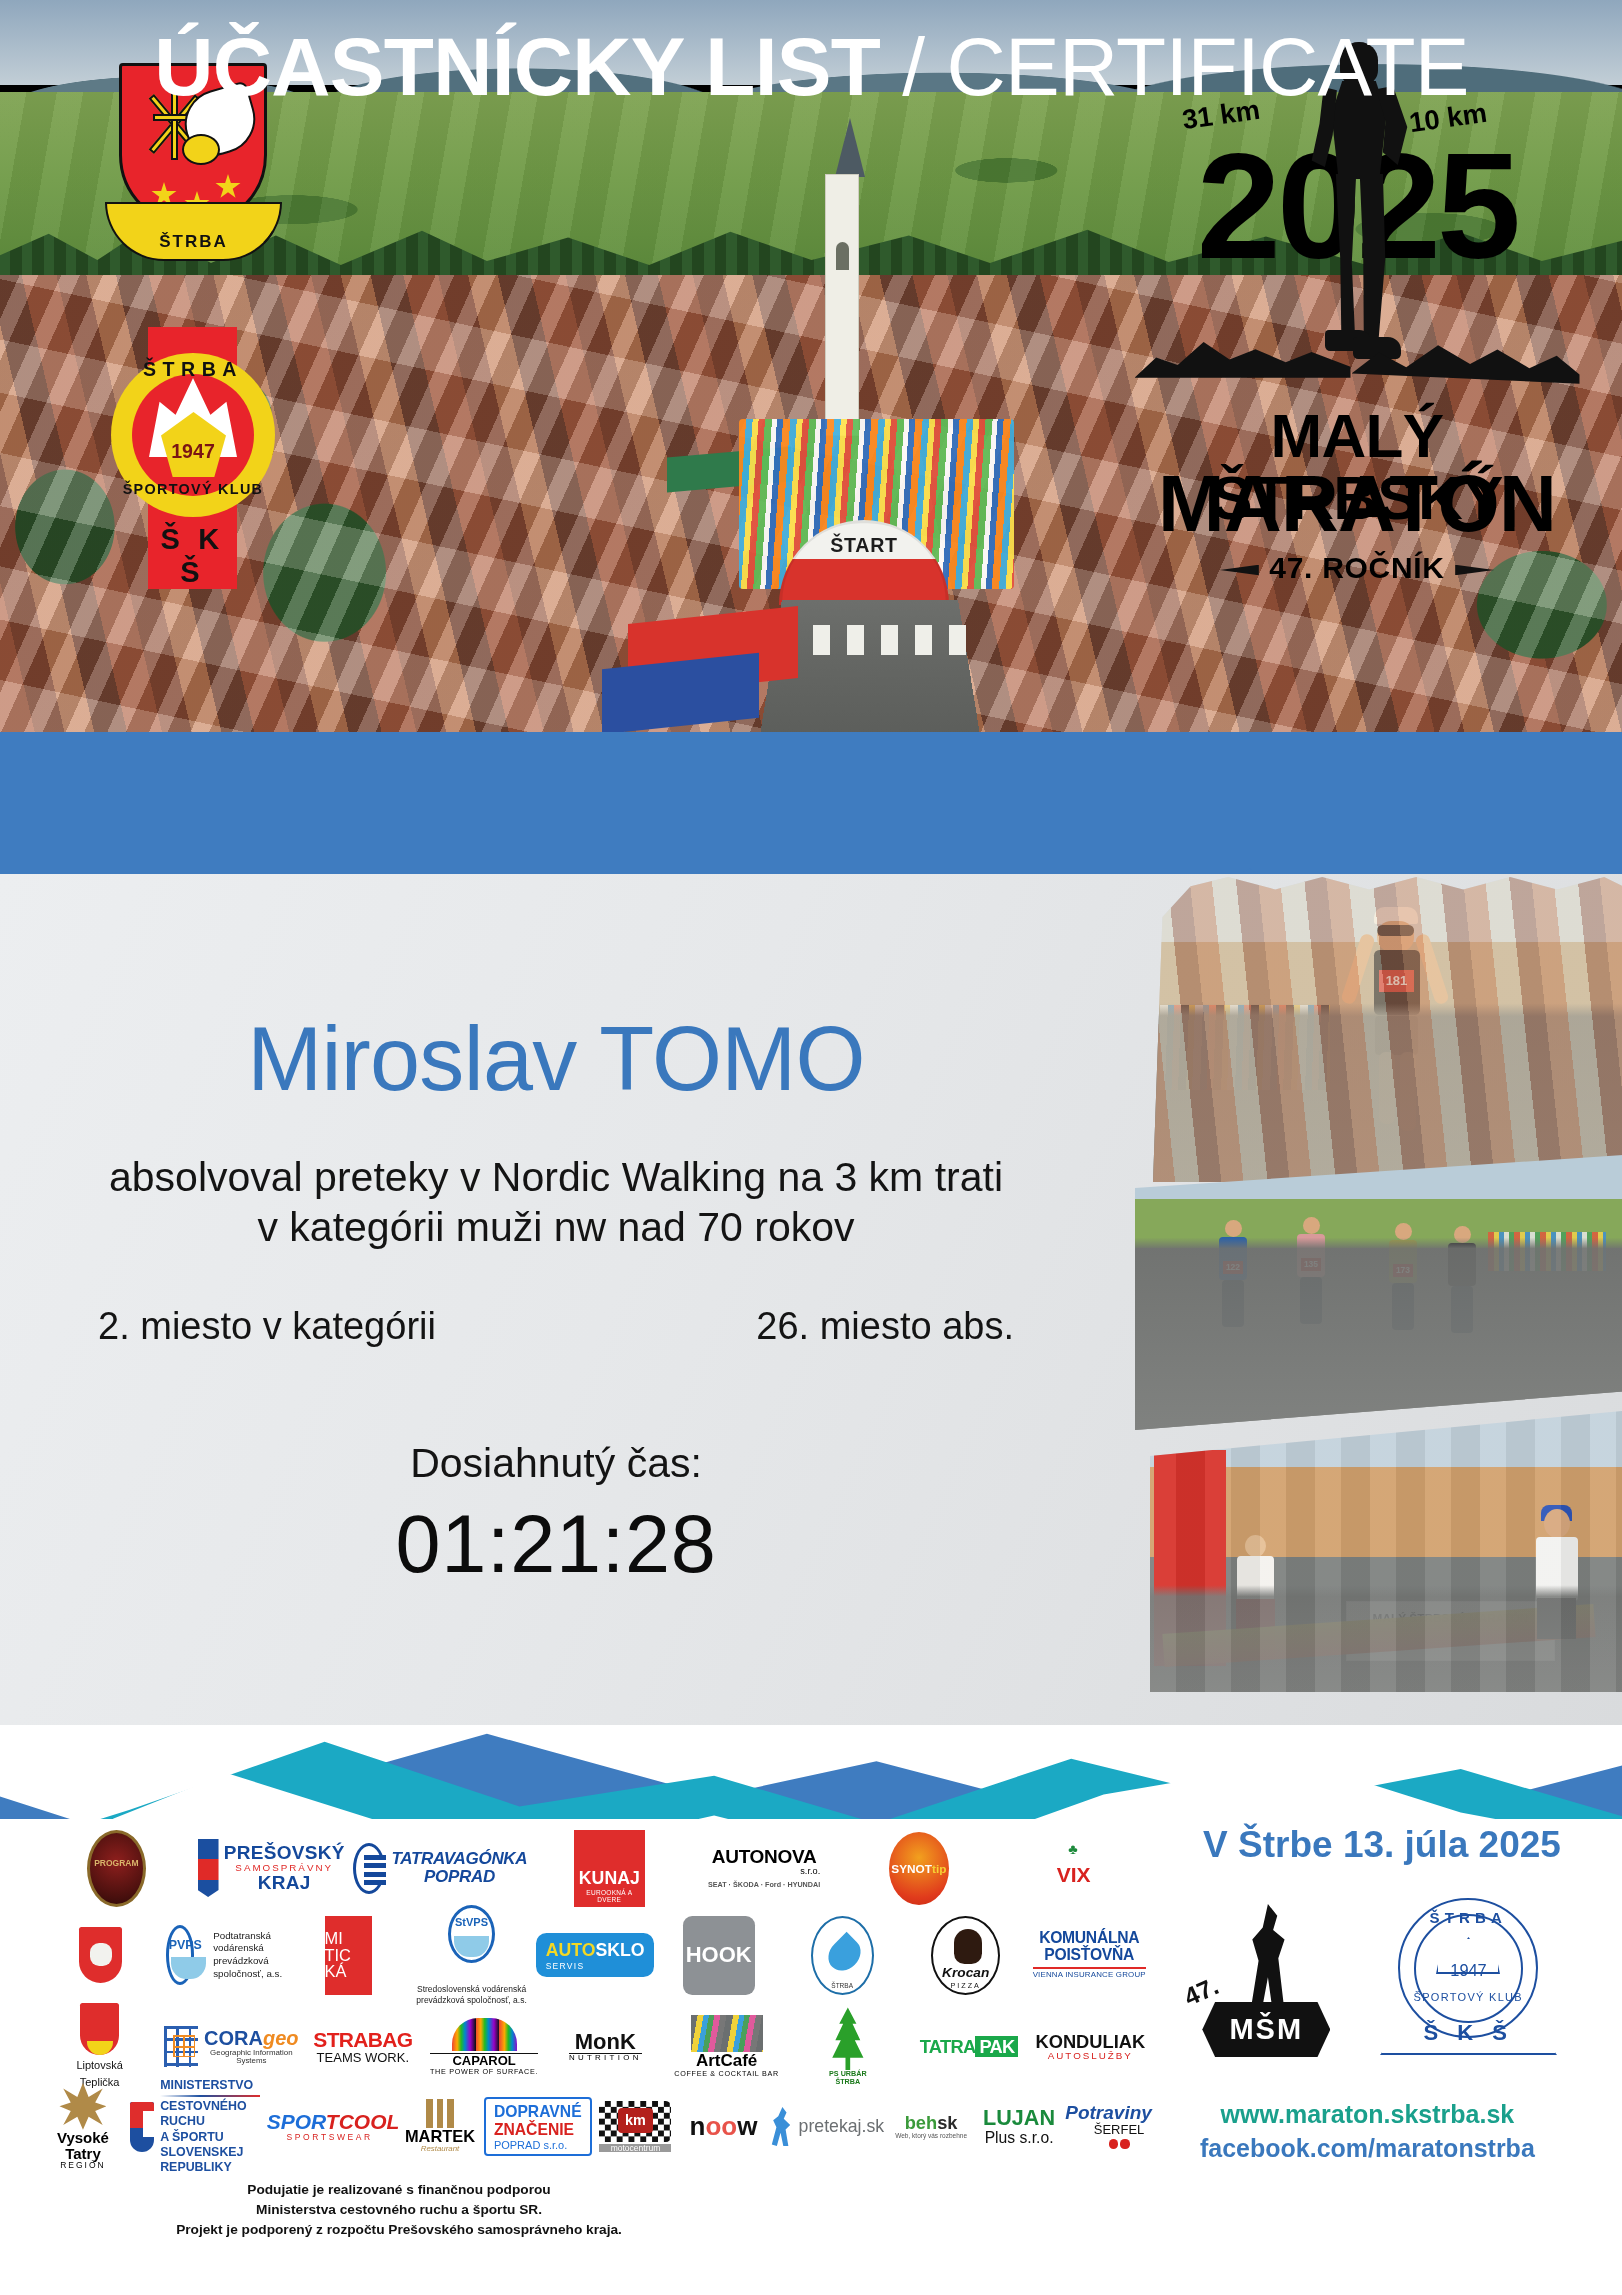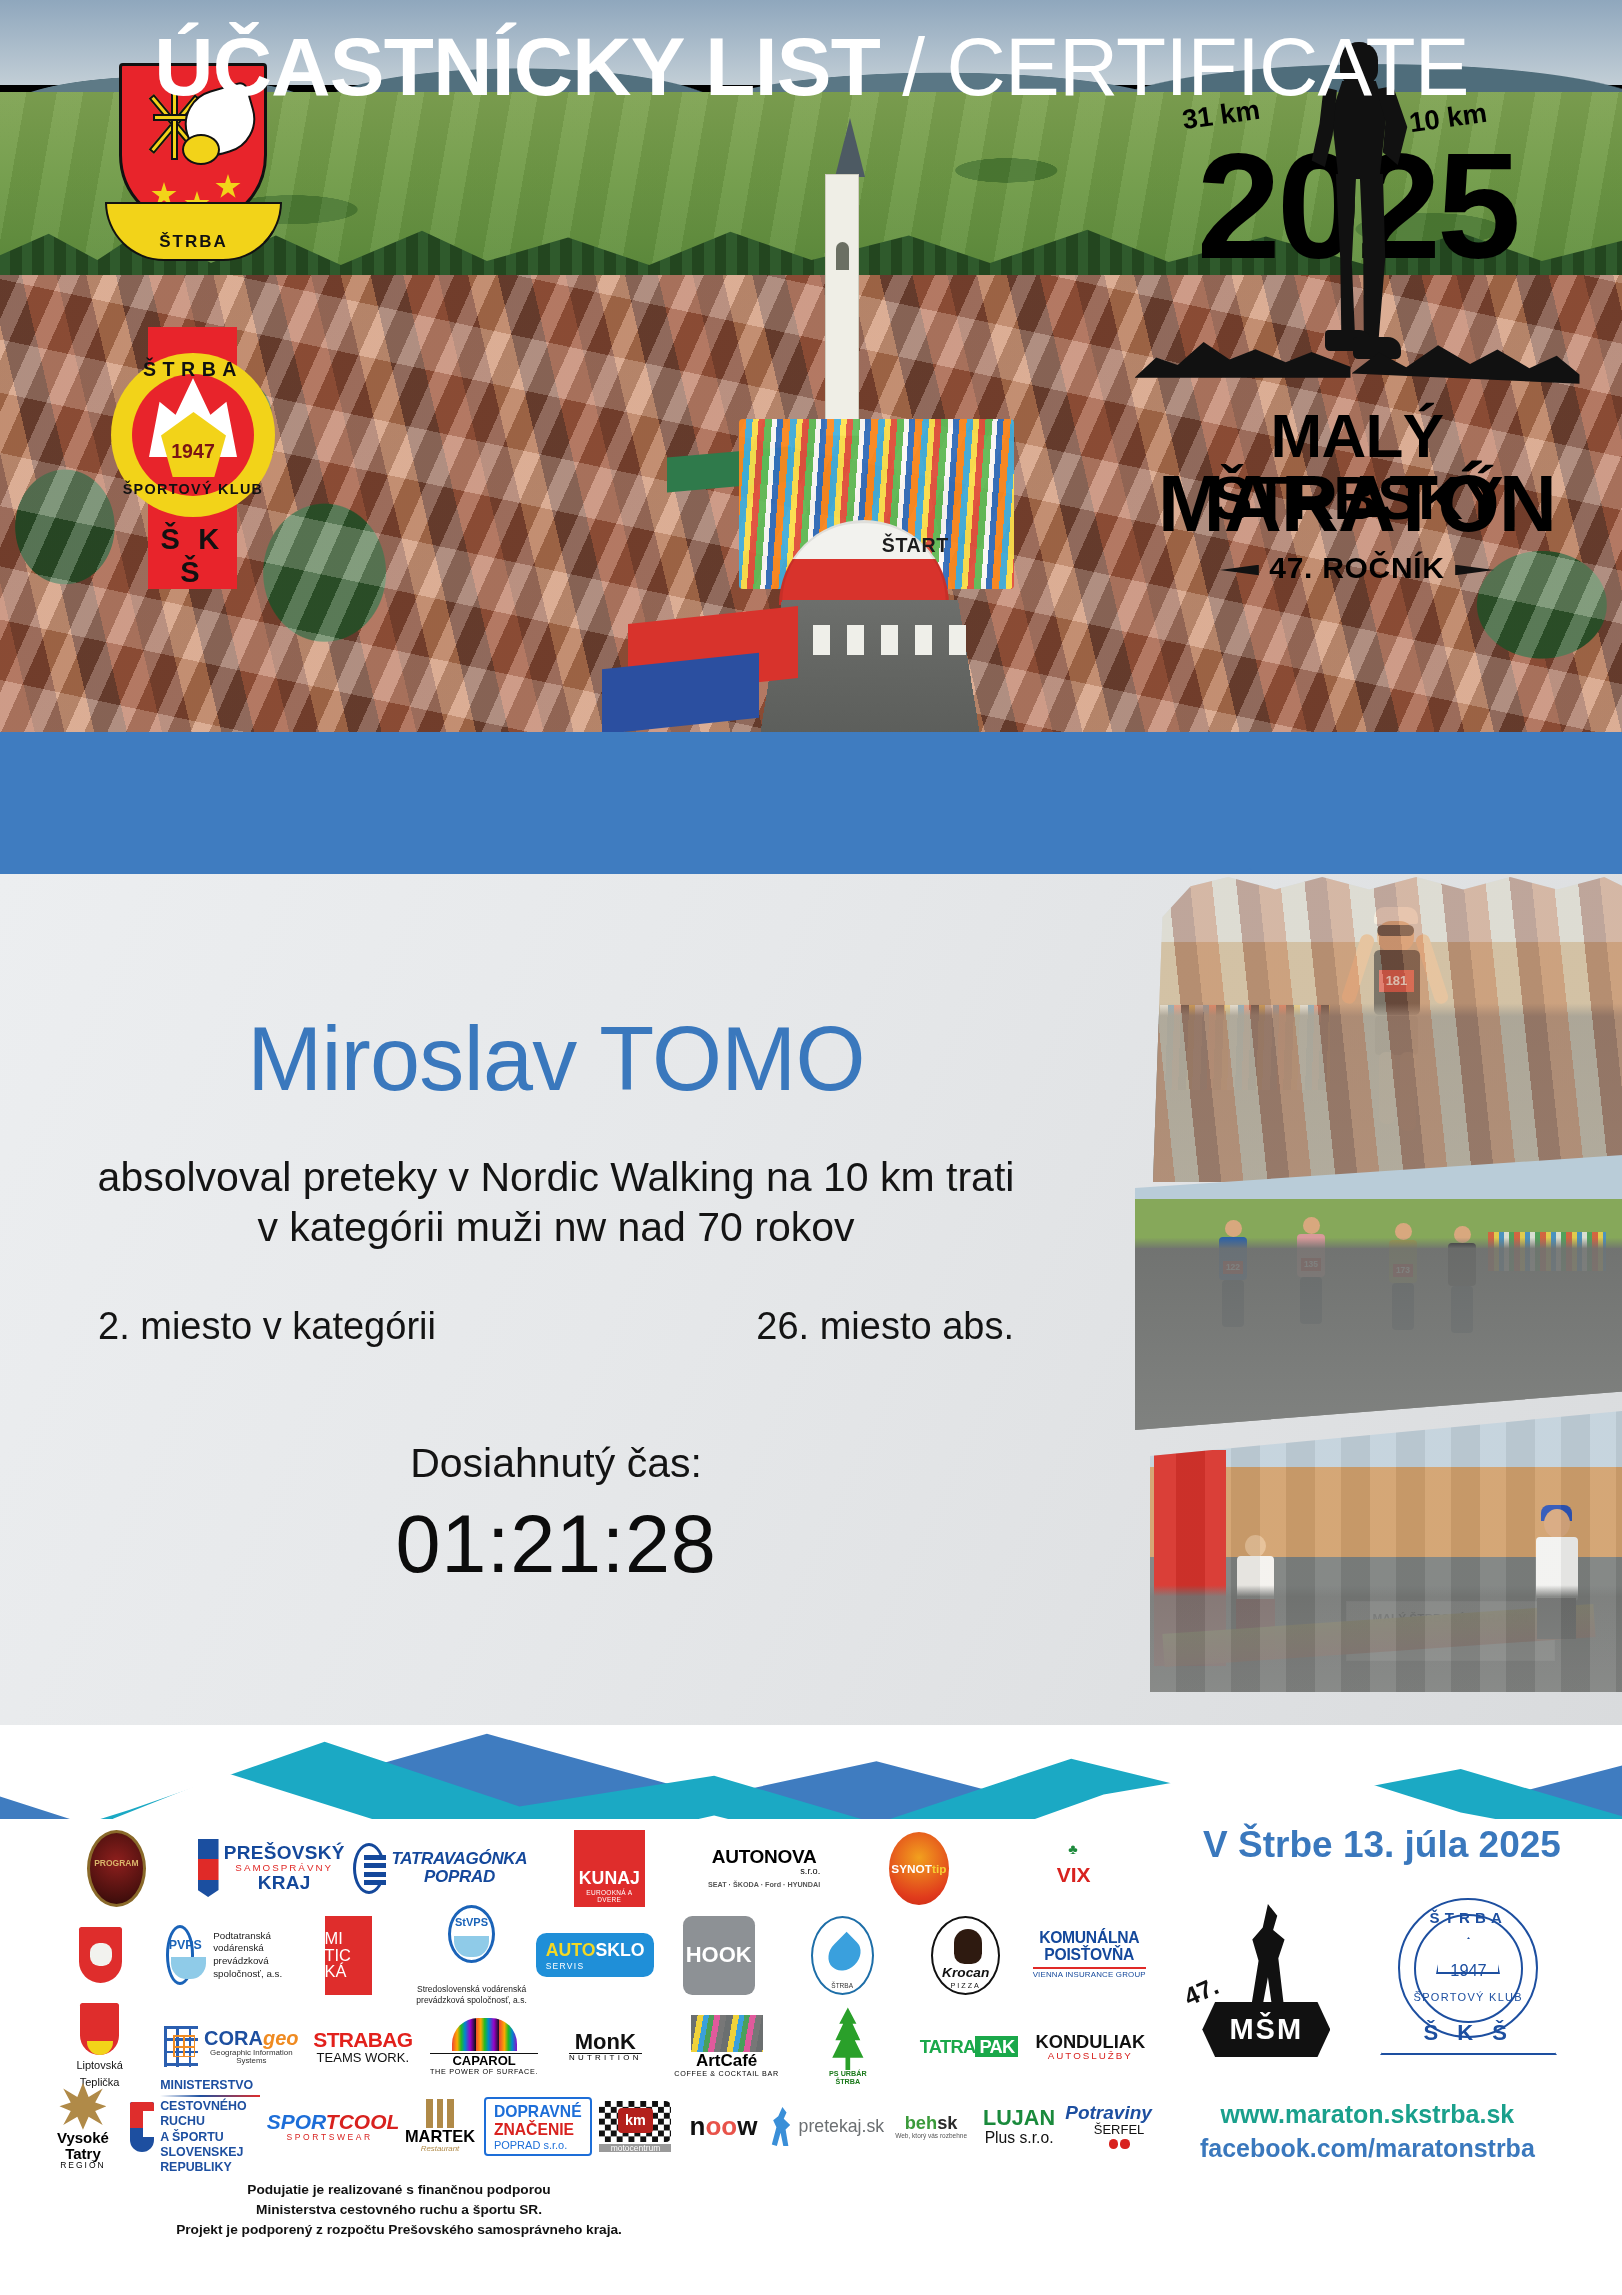--- a/index.html
+++ b/index.html
@@ -57,21 +57,21 @@
   .hp-church{position:absolute;left:811px;top:118px;width:79px;height:314px;}
   .hp-church .spire{position:absolute;left:23.6px;top:0;width:0;height:0;
     border-left:15.7px solid transparent;border-right:15.7px solid transparent;border-bottom:59px solid #4d5a63;}
   .hp-church .body{position:absolute;left:14.4px;top:56px;width:34px;height:262px;background:#efeee6;border:1.3px solid #cfcdc0;}
   .hp-church .win{position:absolute;left:25px;top:124px;width:13px;height:27.5px;background:#6b6f63;border-radius:6.5px 6.5px 0 0;}
   
   .hp-arch{position:absolute;left:779px;top:520px;width:170px;height:85px;
     border-radius:85px 85px 0 0;
     background:linear-gradient(#f2f2ee 0 46%, #d8332c 46% 100%);
     box-shadow:0 0 0 3.3px rgba(0,0,0,.08) inset;}
-  .hp-arch .txt{position:absolute;left:0;top:14.4px;width:100%;text-align:right;
+  .hp-arch .txt{position:absolute;left:0;top:14.4px;width:100%;text-align:center;
     font-weight:bold;font-size:19.6px;color:#1c1c1c;letter-spacing:0.7px;}
   .hp-crowd{position:absolute;left:739px;top:419px;width:275px;height:170px;
     background:
       repeating-linear-gradient(94deg,#ff8a1e 0 7.2px,#3fb0e0 7.2px 13.7px,#ffe44d 13.7px 19.6px,#e4513d 19.6px 26px,#5fbf58 26px 33px,#ffffff 33px 38px,#2f6fc0 38px 44px);
     opacity:.92; border-radius:3.9px;}
   .hp-road{position:absolute;left:772px;top:589px;width:196px;height:144px;
     background:linear-gradient(#6d6f6c,#5c5e5b);
     transform:perspective(196px) rotateX(18deg);}
   .hp-zebra{position:absolute;left:779px;top:625px;width:190px;height:30px;
     background:repeating-linear-gradient(90deg,#efefe9 0 17px,transparent 17px 34px);}
@@ -533,21 +533,21 @@
 <div class="banner"></div>
 <div class="banner-title">
   <span>ÚČASTNÍCKY LIST</span><span class="light"> / </span><span class="light">CERTIFICATE</span>
 </div>
 <div class="banner-jag"></div>
 
 <div class="body-area"></div>
 
 <div class="name">Miroslav TOMO</div>
 <div class="desc">
-  <div>absolvoval preteky v Nordic Walking na 10 km trati</div>
+  <div>absolvoval preteky v Nordic Walking na 3 km trati</div>
   <div>v kategórii muži nw nad 70 rokov</div>
 </div>
 <div class="places">
   <span>2. miesto v kategórii</span>
   <span>26. miesto abs.</span>
 </div>
 <div class="timelbl">Dosiahnutý čas:</div>
 <div class="timeval">01:21:28</div>
 
 <div class="collage">

